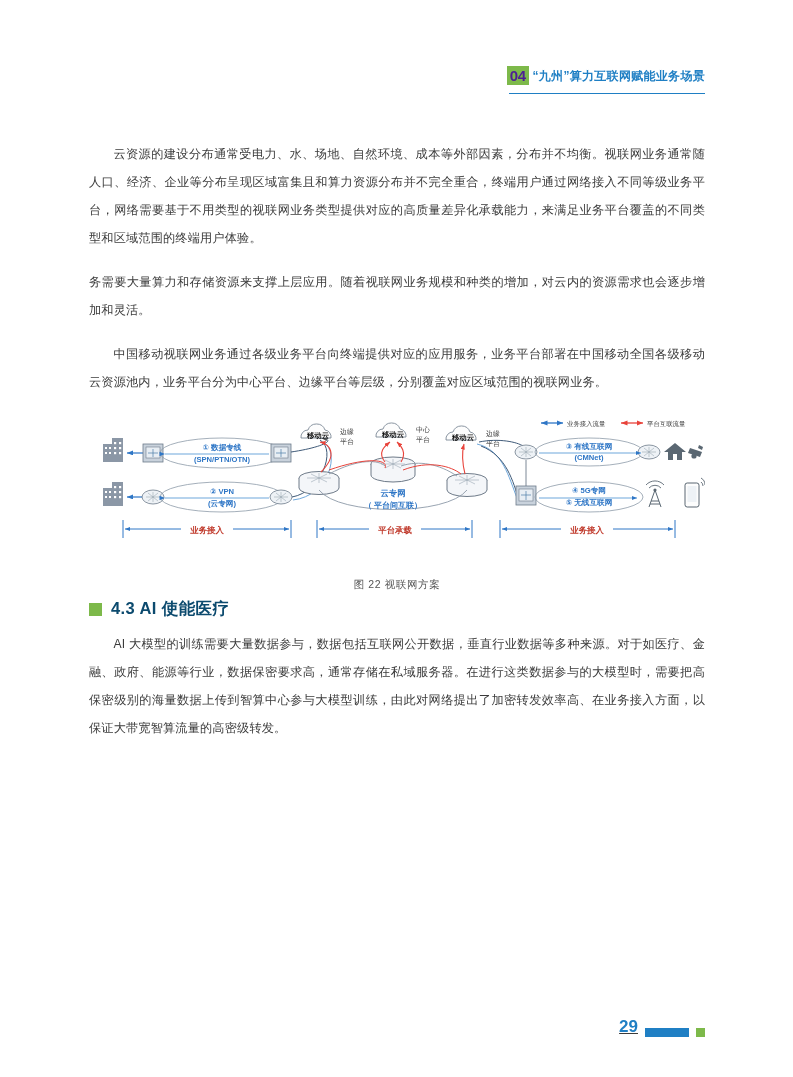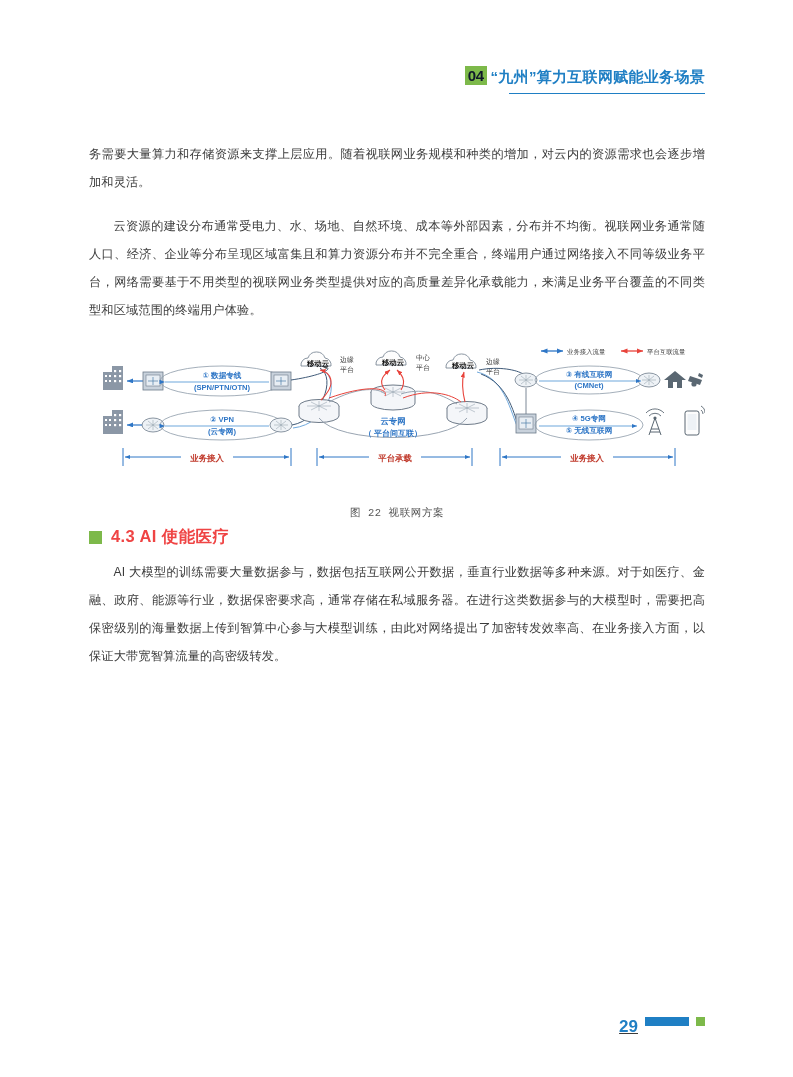--- a/index.html
+++ b/index.html
@@ -12,28 +12,28 @@
     overflow:hidden;
   }
   .page{position:relative;width:793px;height:1077px;}
 
   
   .header{
     position:absolute;top:66px;right:88px;
     display:flex;align-items:flex-end;gap:4px;
   }
   .header-num{
-    background:#7DB94A;color:#0f172a;
+    background:#7DB94A;color:#4c1d95;
     font-size:15px;font-weight:bold;
     line-height:17px;
     padding:1px 3px 1px 3px;
     letter-spacing:-0.5px;
   }
   .header-title{
-    color:#1F7FC4;font-size:15px;font-weight:bold;
+    color:#1F7FC4;font-size:12px;font-weight:bold;
     letter-spacing:0.3px;line-height:15px;
     padding-bottom:1px;
   }
   .header-rule{
     position:absolute;top:93px;right:88px;
     width:196px;height:1px;background:#1F7FC4;
   }
 
   
   .content{
@@ -50,57 +50,58 @@
   }
   p.indent{text-indent:2em;}
 
   
   .section-head{
     display:flex;align-items:center;gap:9px;
     margin:26px 0 10px 0;
   }
   .sq{width:13px;height:13px;background:#7DB94A;flex:0 0 auto;}
   .section-title{
-    color:#ef4444;font-size:16.5px;font-weight:bold;letter-spacing:0.4px;
+    color:#0c4a6e;font-size:16.5px;font-weight:bold;letter-spacing:0.4px;
   }
 
   
   .figure{position:relative;width:616px;height:160px;margin:4px 0 2px 0;}
   .figcap{
     text-align:center;font-size:10.5px;color:#555;
     margin-top:2px;letter-spacing:0.6px;
-    font-family:Liberation Mono, monospace;
+    font-family:Liberation Sans, sans-serif;
   }
 
   
   .footer{
     position:absolute;right:88px;bottom:40px;
-    display:flex;align-items:flex-start;gap:7px;text-decoration:underline;
+    display:flex;align-items:flex-end;gap:7px;text-decoration:underline;
   }
   .pagenum{color:#1F7FC4;font-size:17px;font-weight:bold;}
   .bar-blue{width:44px;height:9px;background:#1F7FC4;}
   .bar-green{width:9px;height:9px;background:#7DB94A;}
 
   svg text{font-family:"Liberation Sans","DejaVu Sans",sans-serif;}
 </style>
 </head>
 <body>
 
 <div class="page">
 
   <div class="header">
     <span class="header-num">04</span>
     <span class="header-title">“九州”算力互联网赋能业务场景</span>
   </div>
   <div class="header-rule"></div>
 
   <div class="content">
 
+    <p class="para indent">云资源的建设分布通常受电力、水、场地、自然环境、成本等外部因素，分布并不均衡。视联网业务通常随人口、经济、企业等分布呈现区域富集且和算力资源分布并不完全重合，终端用户通过网络接入不同等级业务平台，网络需要基于不用类型的视联网业务类型提供对应的高质量差异化承载能力，来满足业务平台覆盖的不同类型和区域范围的终端用户体验。</p>
     <p class="para">务需要大量算力和存储资源来支撑上层应用。随着视联网业务规模和种类的增加，对云内的资源需求也会逐步增加和灵活。</p>
-    <p class="para indent">云资源的建设分布通常受电力、水、场地、自然环境、成本等外部因素，分布并不均衡。视联网业务通常随人口、经济、企业等分布呈现区域富集且和算力资源分布并不完全重合，终端用户通过网络接入不同等级业务平台，网络需要基于不用类型的视联网业务类型提供对应的高质量差异化承载能力，来满足业务平台覆盖的不同类型和区域范围的终端用户体验。</p>
+    <p class="para indent">中国移动视联网业务通过各级业务平台向终端提供对应的应用服务，业务平台部署在中国移动全国各级移动云资源池内，业务平台分为中心平台、边缘平台等层级，分别覆盖对应区域范围的视联网业务。</p>
 
     <div class="figure">
       <svg width="616" height="160" viewBox="0 0 616 160">
         <defs>
           <marker id="ab" markerWidth="7" markerHeight="7" refX="6" refY="2.5" orient="auto">
             <path d="M0,0 L6,2.5 L0,5 z" fill="#2E76C6"></path>
           </marker>
           <marker id="ar" markerWidth="7" markerHeight="7" refX="6" refY="2.5" orient="auto">
             <path d="M0,0 L6,2.5 L0,5 z" fill="#E8423A"></path>
           </marker>

